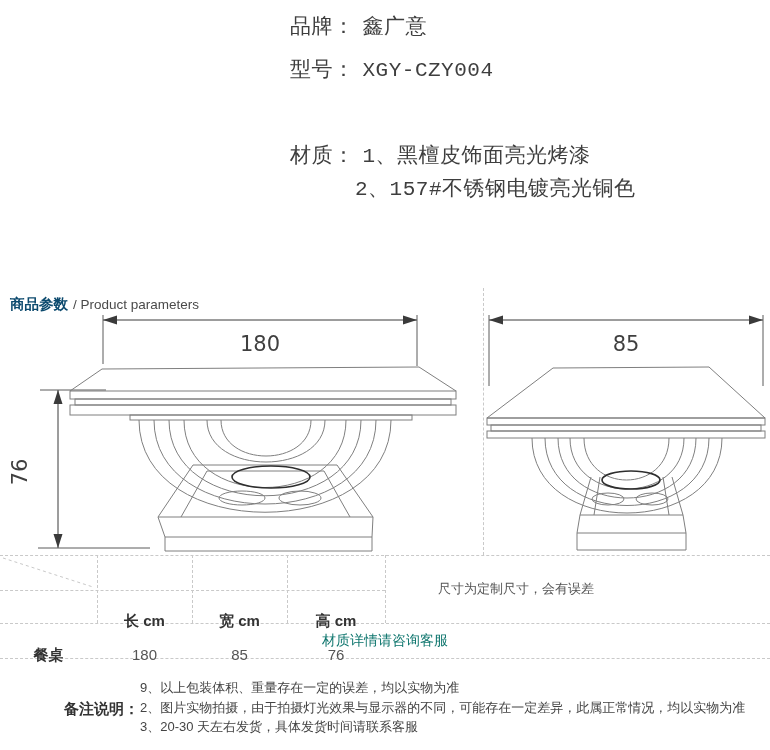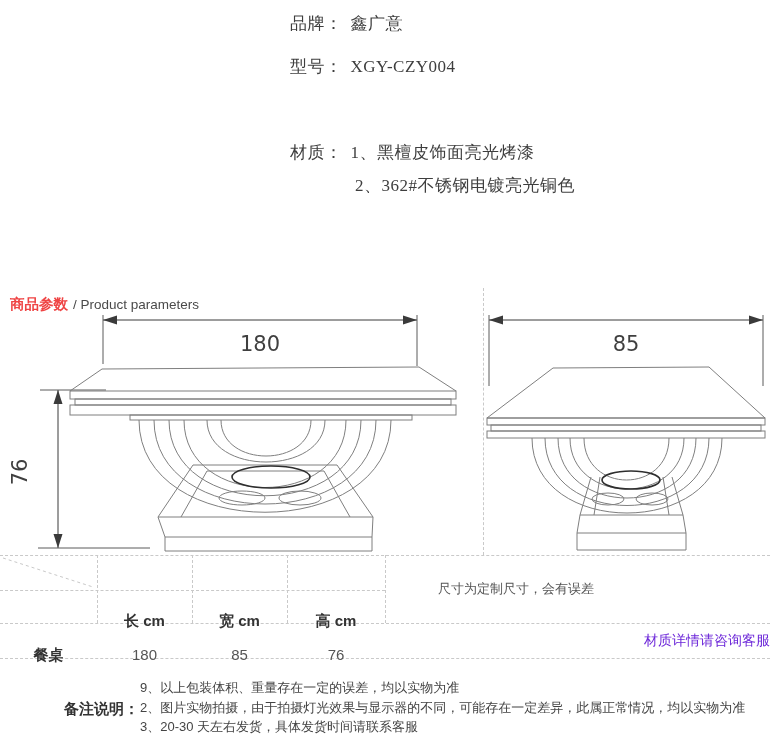--- a/index.html
+++ b/index.html
@@ -3,61 +3,61 @@
 <meta charset="utf-8">
 <style>
   html,body{margin:0;padding:0;background:#fff;}
   .page{
     position:relative;width:770px;height:750px;background:#ffffff;overflow:hidden;
     font-family:"Liberation Sans", sans-serif;color:#3f3f3f;
   }
   
   .spec-row{
     position:absolute;left:290px;white-space:nowrap;
-    font-family:Liberation Serif, serif;
-    font-size:17px;color:#3e3e3e;letter-spacing:.5px;
+    font-family:Liberation Mono, monospace;
+    font-size:21px;color:#3e3e3e;letter-spacing:.5px;
   }
   .spec-row .spec-value{margin-left:8px;}
   .spec-row.indent{left:355px;}
   
   .params-header{position:absolute;left:10px;top:295px;white-space:nowrap;}
-  .params-header .zh{font-size:14.5px;font-weight:bold;color:#ef4444;}
+  .params-header .zh{font-size:14.5px;font-weight:bold;color:#0c4a6e;}
   .params-header .en{font-size:13.5px;color:#4a4a4a;margin-left:5px;}
   
   svg.drawings{position:absolute;left:0;top:300px;}
   .stroke{stroke:#7f7f7f;fill:none;stroke-width:1;}
   .stroke-dark{stroke:#2e2e2e;fill:none;stroke-width:1.6;}
   .dim{stroke:#3a3a3a;fill:none;stroke-width:1;}
   .dim-arrow{fill:#3a3a3a;stroke:none;}
   .ext{stroke:#5a5a5a;fill:none;stroke-width:1;}
   .dim-text{font-family:"DejaVu Sans","Liberation Sans",sans-serif;font-size:21px;fill:#3f3f3f;}
   .sep-vline{position:absolute;left:483px;top:288px;height:267px;width:0;border-left:1px dashed #c9c9c9;}
   
   .hline{position:absolute;height:0;border-top:1px dashed #c9c9c9;}
   .vline{position:absolute;width:0;border-left:1px dashed #c9c9c9;}
   .cell{position:absolute;text-align:center;white-space:nowrap;margin-top:48px;}
   .th{font-size:15px;font-weight:bold;color:#333;}
   .td{font-size:15px;color:#555;}
   .row-label{font-size:15px;font-weight:bold;color:#333;}
   .note-cell{position:absolute;font-size:13px;color:#555;white-space:nowrap;}
-  .footer-cell{position:absolute;text-align:right;font-size:14px;color:#6d28d9;white-space:nowrap;}
+  .footer-cell{position:absolute;text-align:center;font-size:14px;color:#0f766e;white-space:nowrap;}
   .corner-diag{position:absolute;left:0;top:556px;}
   
   .remarks-label{position:absolute;left:64px;top:700px;font-size:15px;font-weight:bold;color:#333;white-space:nowrap;font-family:Liberation Mono, monospace;}
   .remarks-lines{position:absolute;left:140px;top:678px;font-size:13px;color:#444;line-height:19.5px;white-space:nowrap;}
 </style>
 </head>
 <body>
 
 <div class="page">
 
   <div class="spec-row" style="top:12px"><span>品牌：</span><span class="spec-value">鑫广意</span></div>
   <div class="spec-row" style="top:55px"><span>型号：</span><span class="spec-value">XGY-CZY004</span></div>
   <div class="spec-row" style="top:141px"><span>材质：</span><span class="spec-value">1、黑檀皮饰面亮光烤漆</span></div>
-  <div class="spec-row indent" style="top:174px"><span>2、362#不锈钢电镀亮光铜色</span></div>
+  <div class="spec-row indent" style="top:174px"><span>2、157#不锈钢电镀亮光铜色</span></div>
 
   <div class="params-header">
     <span class="zh">商品参数</span><span class="en">/ Product parameters</span>
   </div>
 
   <svg class="drawings" width="770" height="255" viewBox="0 0 770 255">
 
     <g>
 
       <line class="dim" x1="103" y1="20" x2="417" y2="20"></line>

